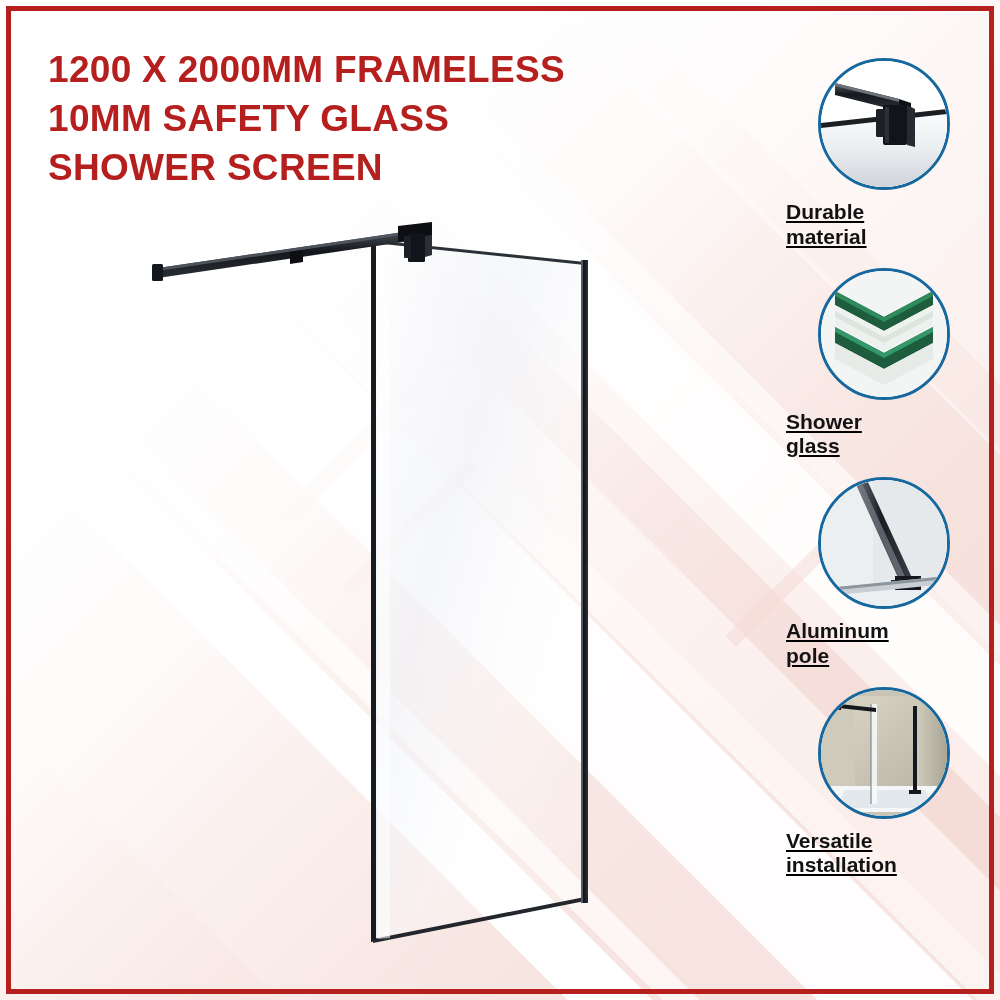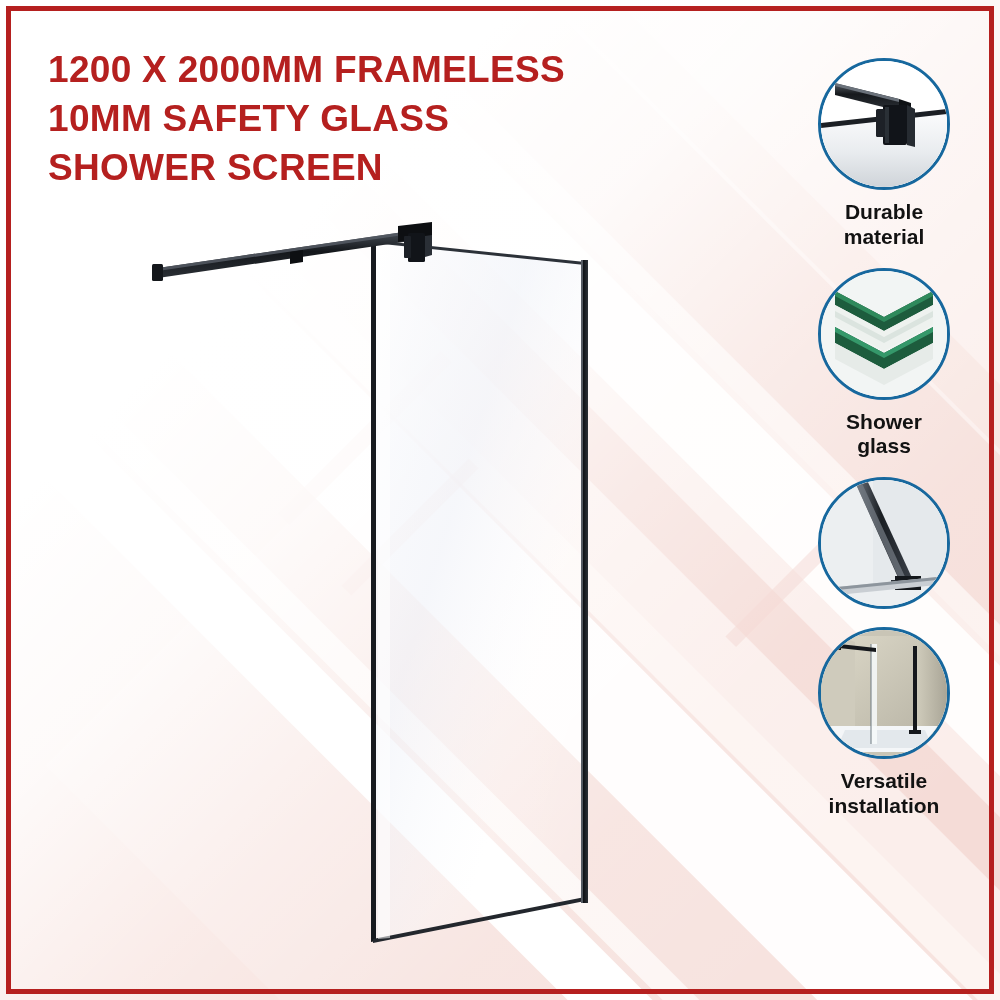--- a/index.html
+++ b/index.html
@@ -142,21 +142,22 @@
   .features {
     position: absolute;
     right: 18px;
     top: 58px;
     width: 196px;
     z-index: 25;
   }
   .feature {
     width: 196px;
     margin-bottom: 18px;
-    text-align: center;
+    text-align: left;
+    text-decoration: underline;
   }
   .feature-icon {
     width: 132px;
     height: 132px;
     margin: 0 auto 10px auto;
     border: 3px solid #17689e;
     border-radius: 50%;
     overflow: hidden;
     position: relative;
     background: #ffffff;
@@ -333,20 +334,22 @@
           <polygon points="34,2 46,0 92,100 80,104" fill="url(#f3pole)"></polygon>
           <polygon points="34,2 40,1 86,101 80,103" fill="#767d86" opacity="0.7"></polygon>
 
           <polygon points="74,96 100,96 100,110 74,110" fill="#14181c"></polygon>
           <polygon points="70,100 104,100 104,106 70,106" fill="#272c32"></polygon>
 
           <polygon points="6,108 126,96 126,104 6,116" fill="#c9ced3"></polygon>
           <polygon points="6,108 126,96 126,99 6,111" fill="#8d959d"></polygon>
         </svg>
       </div>
+      <div class="feature-label">Aluminum
+pole</div>
     </div>
 
     <div class="feature">
       <div class="feature-icon">
         <svg viewBox="0 0 126 126" aria-hidden="true">
           <defs>
             <linearGradient id="f4wall" x1="0" y1="0" x2="1" y2="1">
               <stop offset="0%" stop-color="#dcd8c8"></stop>
               <stop offset="100%" stop-color="#b9b5a6"></stop>
             </linearGradient>

